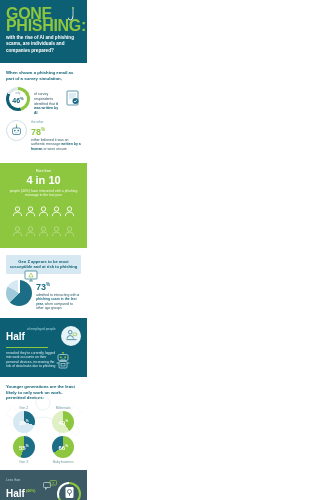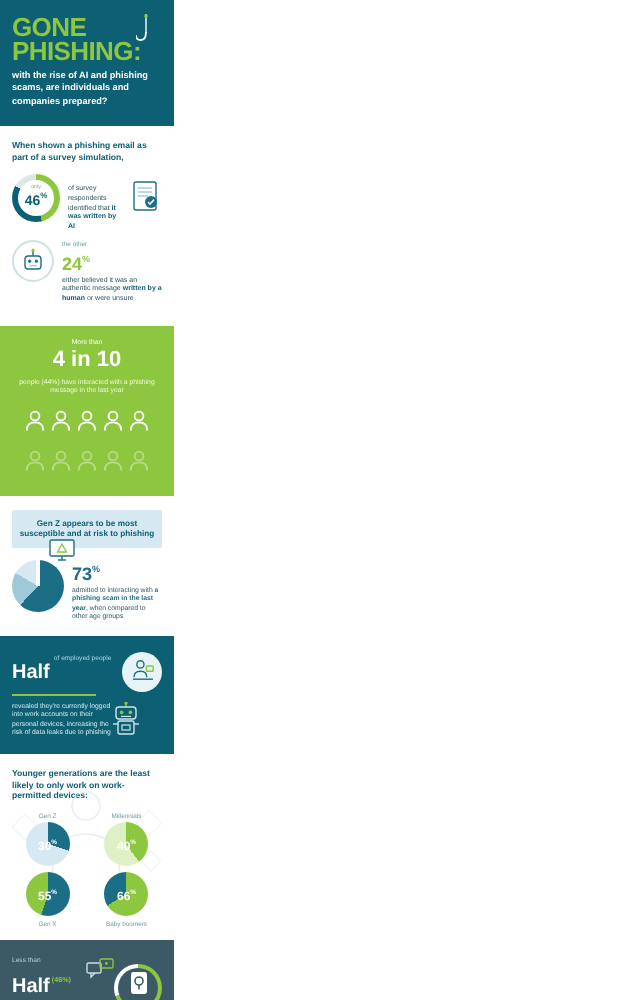--- a/index.html
+++ b/index.html
@@ -14,21 +14,21 @@
 
   
   .hero {
     background: #0d5f73;
     padding: 8px 6px 9px 6px;
     position: relative;
     overflow: hidden;
   }
   .hero-title {
     color: #8dc63f;
-    font-size: 13px;
+    font-size: 16px;
     font-weight: bold;
     line-height: 11.5px;
     letter-spacing: -0.3px;
     text-transform: uppercase;
   }
   .hero-hook {
     position: absolute;
     right: 9px;
     top: 7px;
   }
@@ -248,21 +248,21 @@
           <rect x="2.5" y="4" width="8" height="6.5" rx="1.6" fill="none" stroke="#1c6d86" stroke-width="0.7"></rect>
           <line x1="6.5" y1="1.4" x2="6.5" y2="4" stroke="#1c6d86" stroke-width="0.7"></line>
           <circle cx="6.5" cy="1.1" r="0.8" fill="#8dc63f"></circle>
           <circle cx="4.8" cy="6.6" r="0.8" fill="#1c6d86"></circle>
           <circle cx="8.2" cy="6.6" r="0.8" fill="#1c6d86"></circle>
           <line x1="4.6" y1="8.8" x2="8.4" y2="8.8" stroke="#9fc8d8" stroke-width="0.7"></line>
         </svg>
       </span>
       <div style="flex:1;">
         <div class="other-lead">the other</div>
-        <div class="big54"><span>24</span><span class="pct">%</span></div>
+        <div class="big54"><span>78</span><span class="pct">%</span></div>
         <div class="stat-text" style="padding-top:1px;">
           <span>either believed it was an authentic message </span><b>written by a human</b><span> or were unsure</span>
         </div>
       </div>
     </div>
   </div>
 
   <div class="green">
     <div class="green-lead">More than</div>
     <div class="green-big">4 in 10</div>

